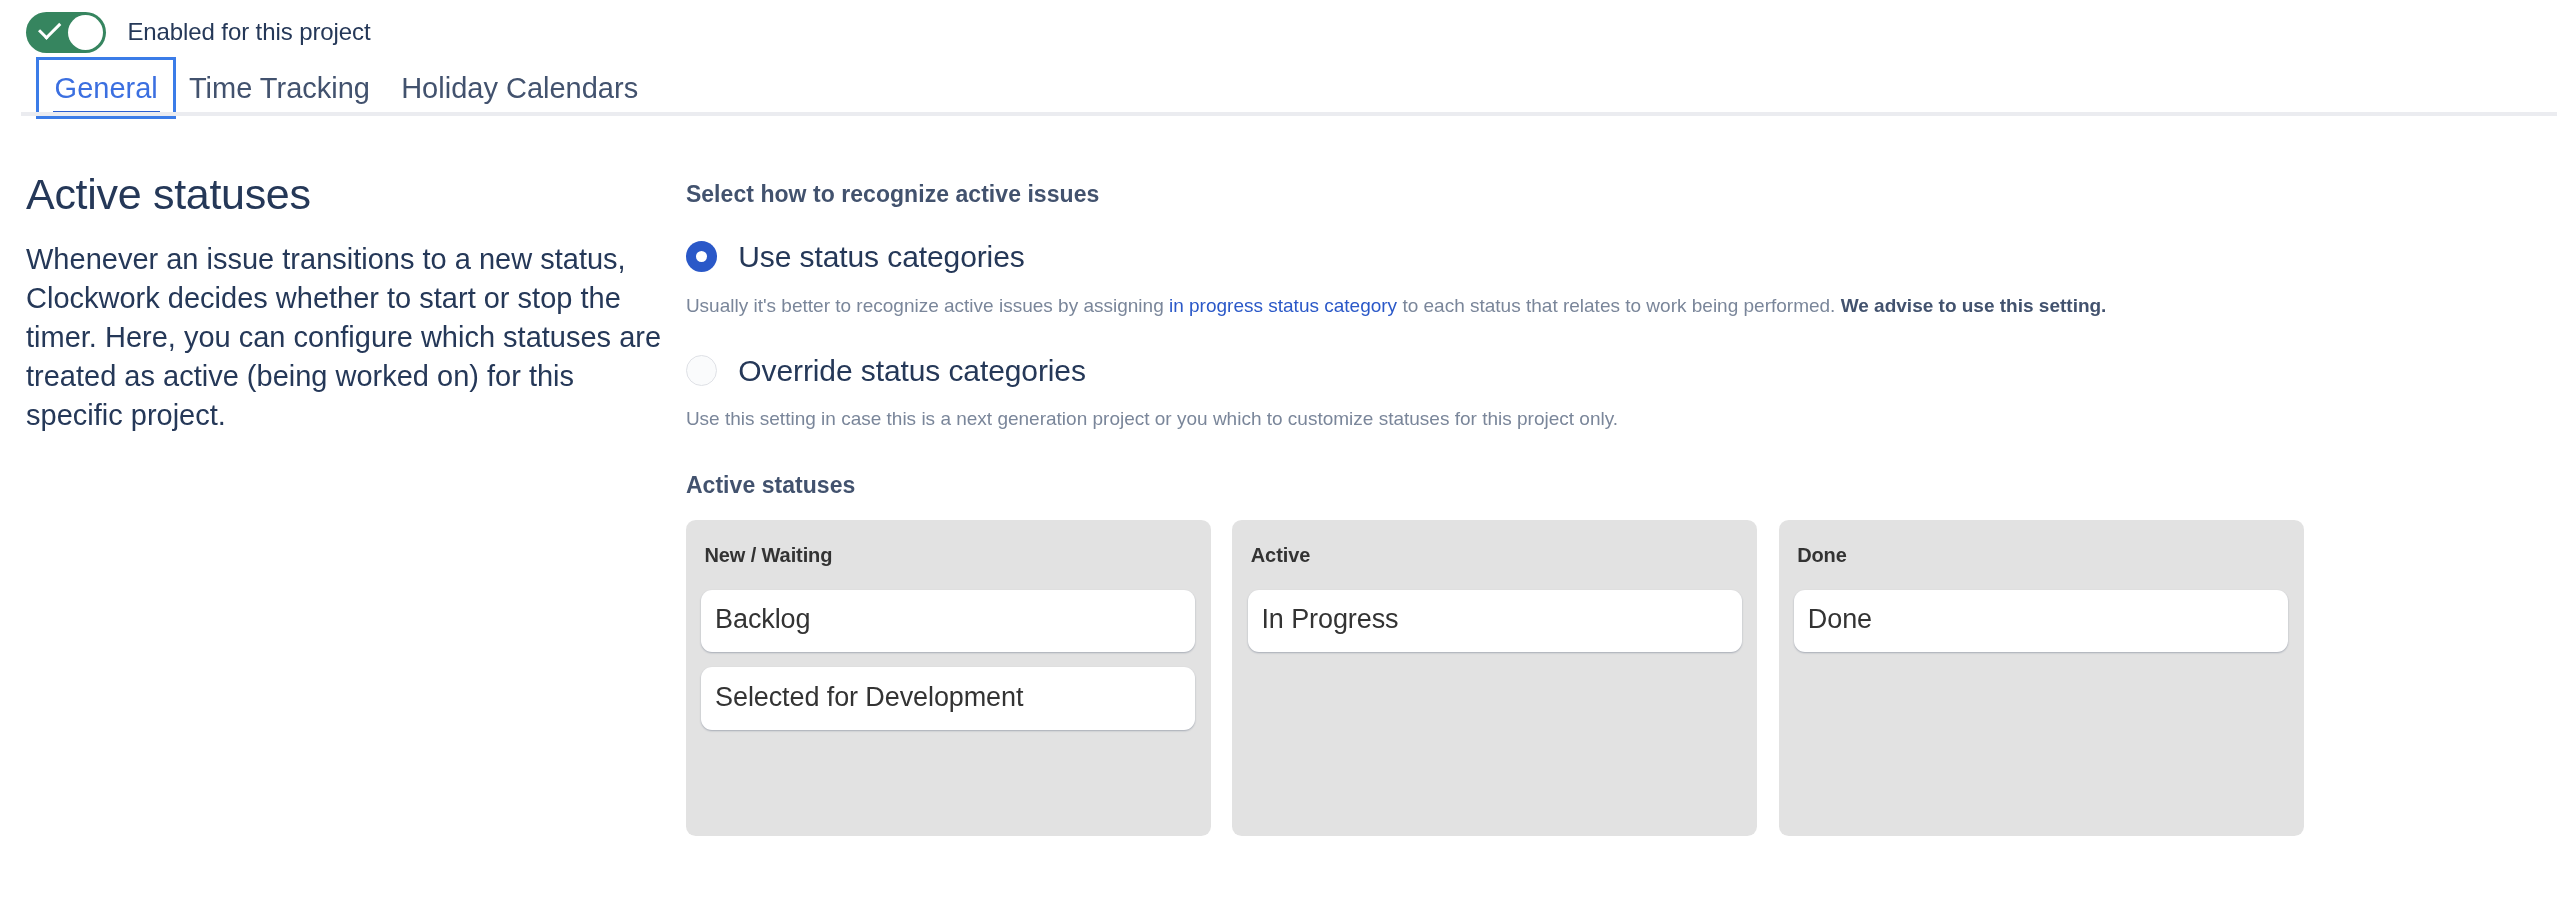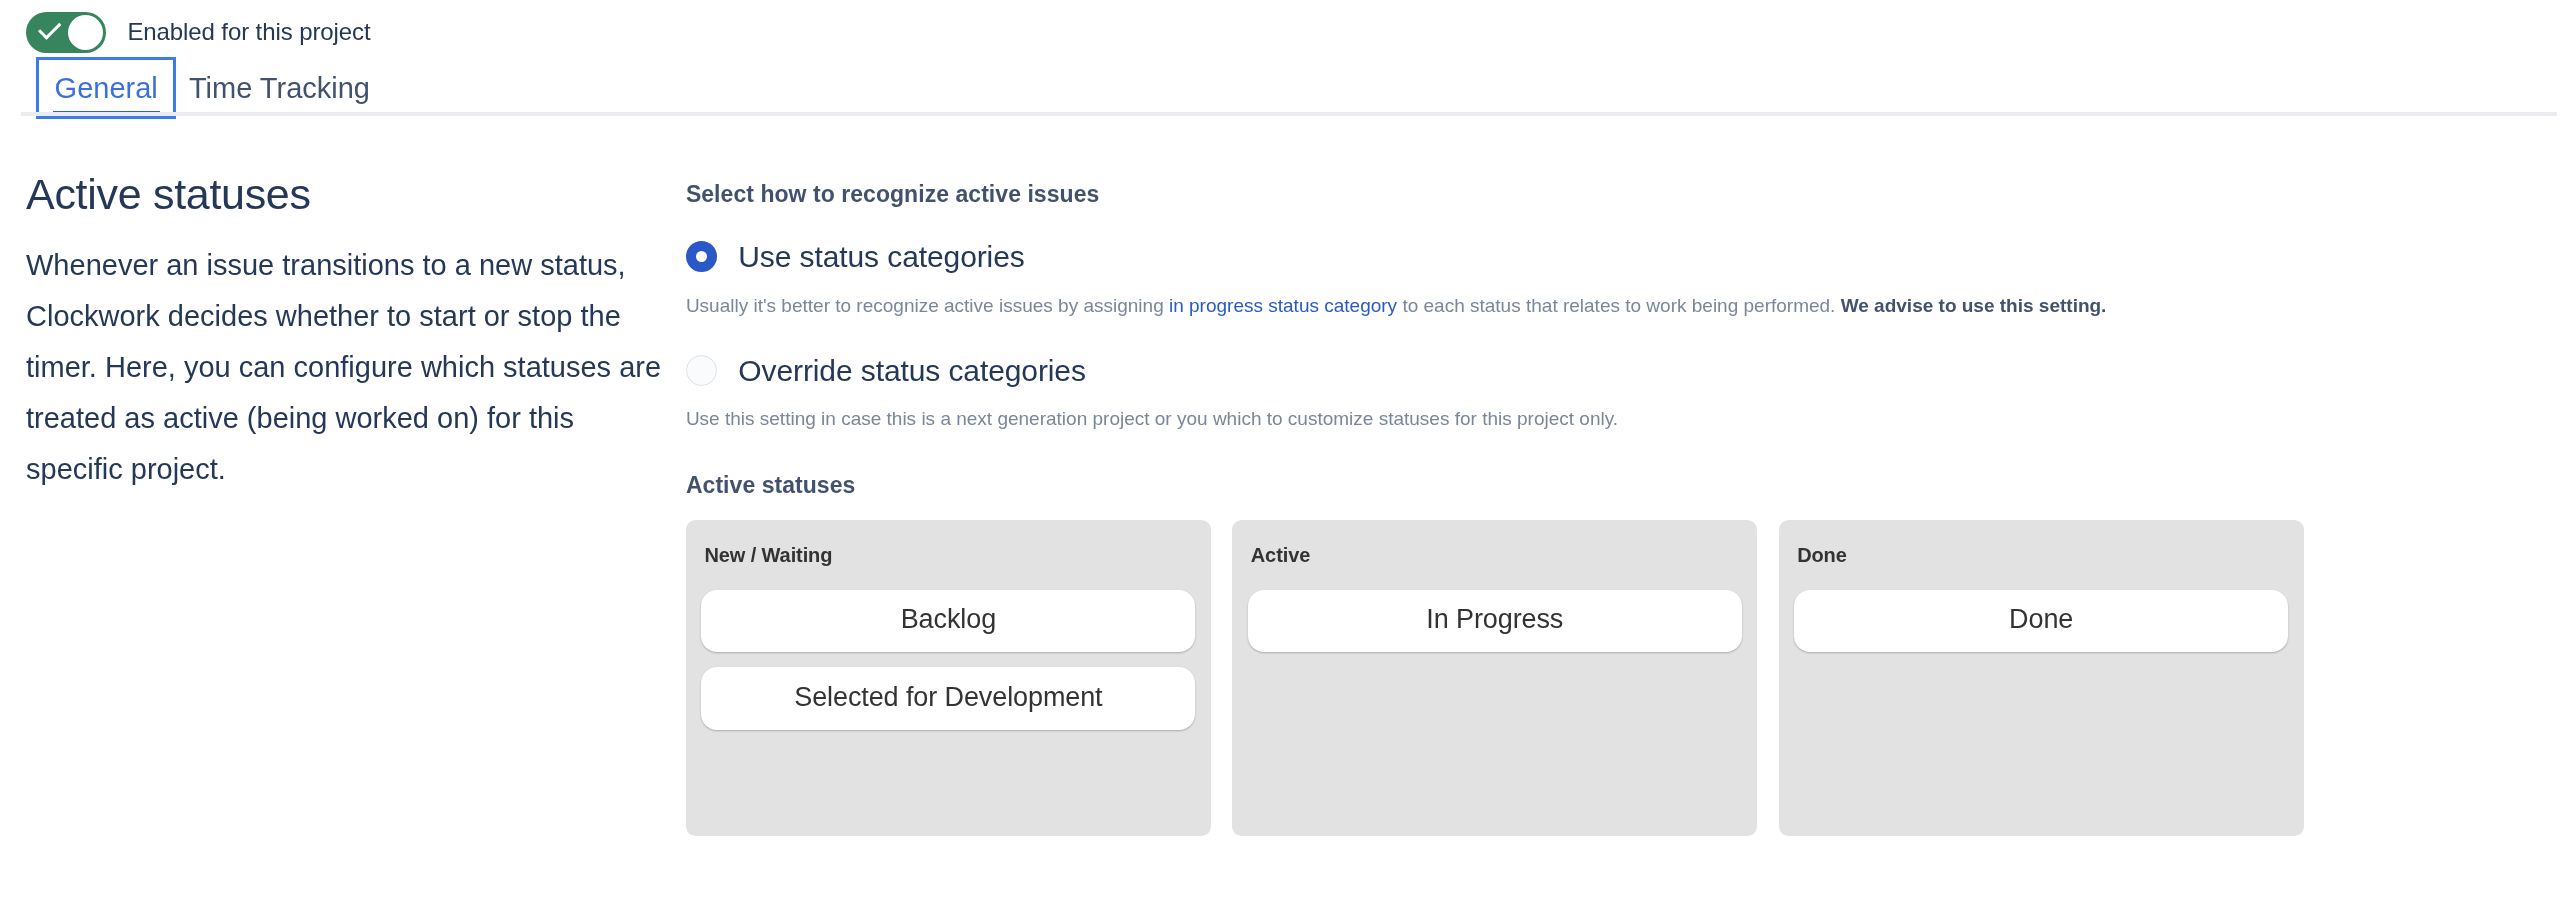--- a/index.html
+++ b/index.html
@@ -122,21 +122,21 @@
   .section-title {
     font-size: 43px;
     font-weight: 400;
     line-height: 1.1;
     margin: 0 0 21.4px 0;
     color: #253858;
     letter-spacing: -0.3px;
   }
   .section-desc {
     font-size: 29px;
-    line-height: 51px;
+    line-height: 39px;
     color: #253858;
     margin: 0;
     max-width: 642px;
   }
 
   .col-right {
     flex: 1 1 auto;
     padding-left: 4.9px;
   }
   .field-label {
@@ -228,28 +228,27 @@
   .col-head {
     font-size: 20px;
     font-weight: bold;
     color: #333333;
     padding: 3.9px 2.9px 0 2.9px;
     margin-bottom: 23px;
     letter-spacing: -0.1px;
   }
   .status-card {
     background: #ffffff;
-    border-radius: 16px;
+    border-radius: 11px;
     box-shadow: 0 1px 1.9px rgba(9,30,66,0.28);
     font-size: 27px;
     color: #333333;
     padding: 14.6px 13.6px 16.5px 13.6px;
     margin-bottom: 15.6px;
     letter-spacing: -0.1px;
-    text-align: center;
   }
   .status-card:last-child { margin-bottom: 0; }
 </style>
 </head>
 <body>
 
 <div class="toggle-row">
   <div class="toggle" role="switch" aria-checked="true">
     <span class="check"></span>
     <span class="knob"></span>
@@ -258,20 +257,23 @@
 </div>
 
 <div class="tabs-wrap">
   <div class="tabs">
     <div class="tab active">
       <span>General</span>
     </div>
     <div class="tab">
       <span>Time Tracking</span>
     </div>
+    <div class="tab">
+      <span>Holiday Calendars</span>
+    </div>
   </div>
   <div class="tabs-divider"></div>
 </div>
 
 <div class="body">
 
   <div class="col-left">
     <h1 class="section-title">Active statuses</h1>
     <p class="section-desc">Whenever an issue transitions to a new status, Clockwork decides whether to start or stop the timer. Here, you can configure which statuses are treated as active (being worked on) for this specific project.</p>
   </div>

